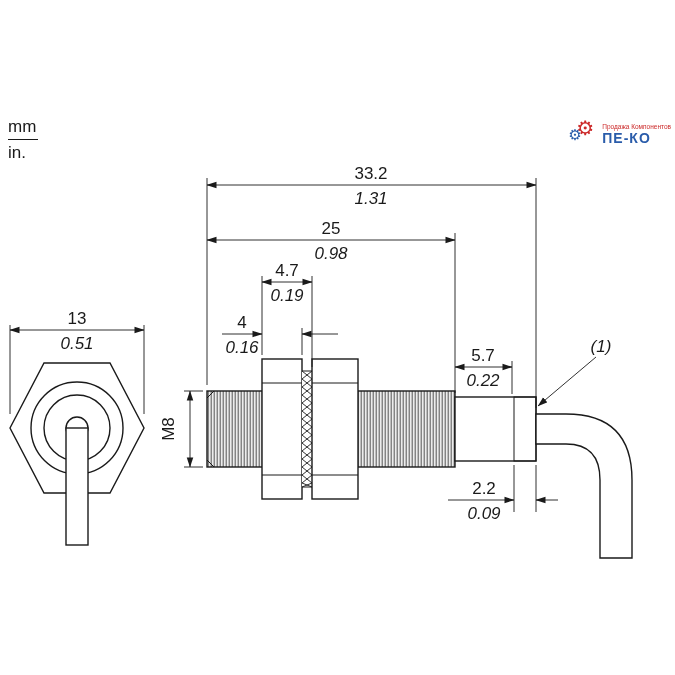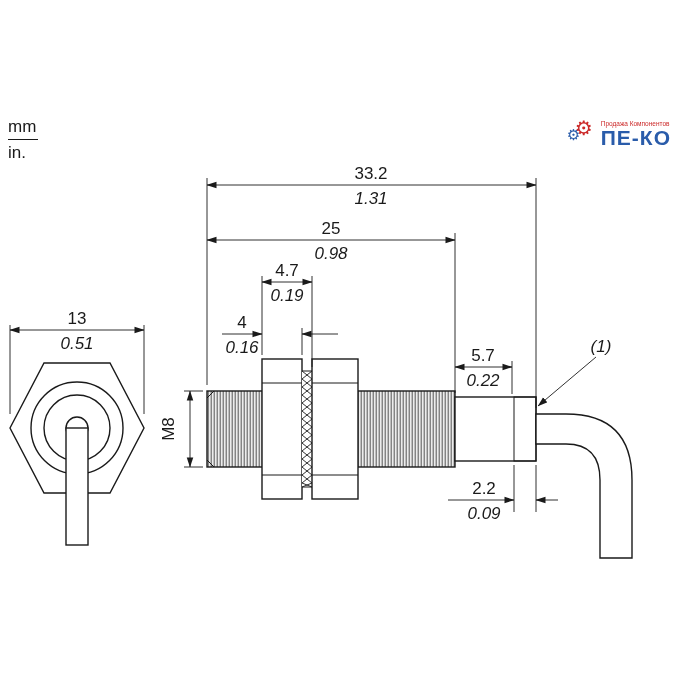--- a/index.html
+++ b/index.html
@@ -10,21 +10,21 @@
   .legend .mm{display:block;padding-bottom:4px;}
   .legend .bar{display:block;width:30px;height:0;border-top:1.6px solid #1a1a1a;margin:0 0 4px 0;}
   .legend .inch{display:block;}
   
   .logo{position:absolute;right:4px;top:118px;display:flex;align-items:center;gap:2px;}
   .gears{position:relative;width:32px;height:32px;}
   .gear-red{position:absolute;left:8px;top:-2px;font-size:20px;color:#cc2a2a;}
   .gear-blue{position:absolute;left:0px;top:8px;font-size:15px;color:#2a5caa;}
   .logo-text{display:flex;flex-direction:column;align-items:flex-start;}
   .logo-tagline{font-size:6.5px;color:#cc2a2a;white-space:nowrap;line-height:1.2;}
-  .logo-name{font-size:21px;font-weight:800;color:#2a5caa;letter-spacing:1px;line-height:1;}
+  .logo-name{font-size:14px;font-weight:800;color:#2a5caa;letter-spacing:1px;line-height:1;}
   
   svg{position:absolute;left:0;top:0;}
   .outline{fill:#ffffff;stroke:#1a1a1a;stroke-width:1.4;}
   .nofill{fill:none;stroke:#1a1a1a;stroke-width:1.4;}
   .thin{fill:none;stroke:#1a1a1a;stroke-width:1;}
   .ext,.dim{stroke:#1a1a1a;stroke-width:0.9;fill:none;}
   .zig{fill:none;stroke:#1a1a1a;stroke-width:0.9;}
   text{font-family:"Liberation Sans", sans-serif;font-size:17px;fill:#1a1a1a;text-anchor:middle;}
   .in{font-style:italic;}
   .callout{font-style:italic;}

